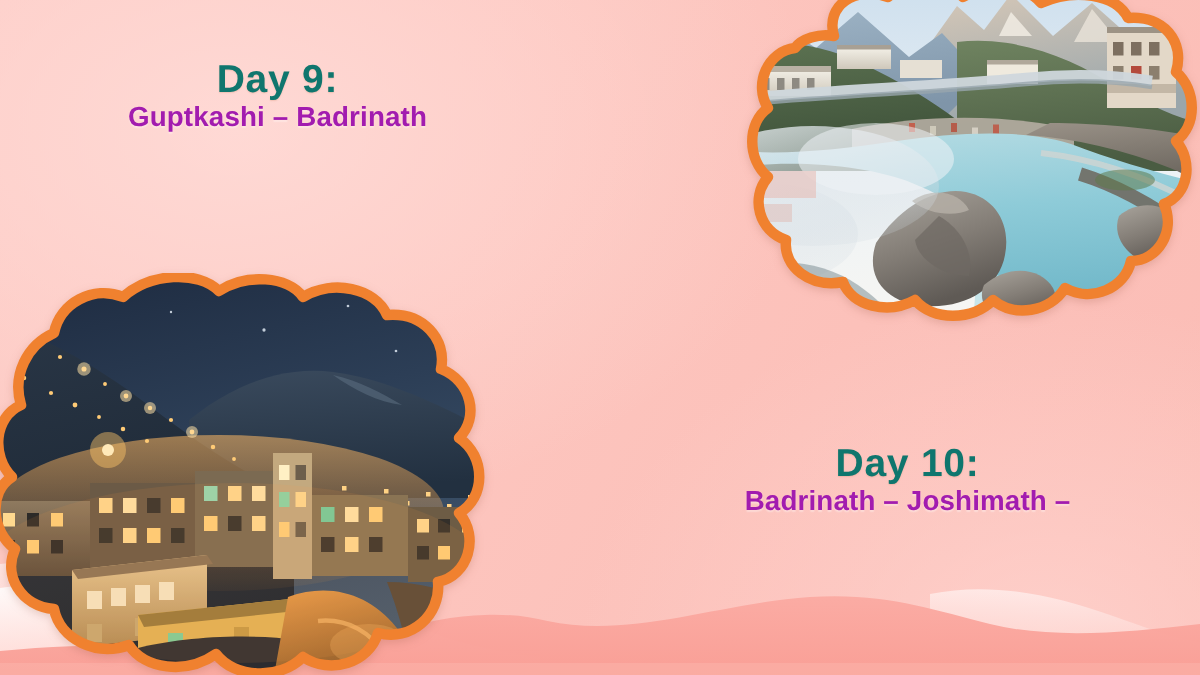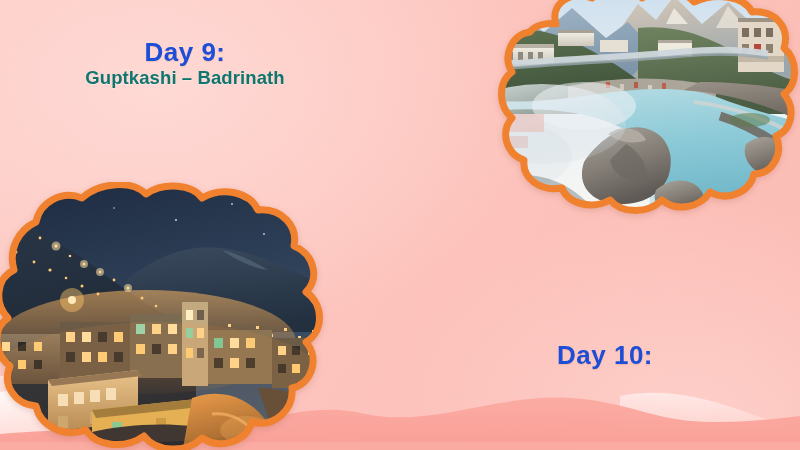--- a/index.html
+++ b/index.html
@@ -43,46 +43,45 @@
   .bg-hills {
     position: absolute;
     left: 0;
     right: 0;
     bottom: 0;
     height: 120px;
   }
   
   .caption { position: absolute; text-align: center; }
   .day-heading {
-    color: #1d4ed8;
+    color: #0f766e;
     font-size: 26px;
     font-weight: bold;
     letter-spacing: 0.5px;
     line-height: 1.12;
     text-shadow: 0 1px 1px rgba(180,90,40,0.18);
   }
   .day-detail {
-    color: #0f766e;
+    color: #a21caf;
     font-size: 18.5px;
     font-weight: bold;
     line-height: 1.22;
     letter-spacing: 0.1px;
     text-shadow: 0 1px 1px rgba(255,255,255,0.35);
     white-space: nowrap;
   }
   #caption-day9 {
     left: 40px;
     top: 38px;
     width: 290px;
   }
   #caption-day10 {
     left: 425px;
     top: 294px;
     width: 360px;
-    margin-top: 47px;
   }
   
   .photo-blob {
     position: absolute;
     filter: drop-shadow(0 2px 3px rgba(160,90,70,0.25));
   }
   .photo-blob svg { display: block; }
   
   .sky-day { fill: url(#skyDayGrad); }
   .sky-night { fill: url(#skyNightGrad); }
@@ -506,15 +505,16 @@
     </svg>
   </div>
 
   <div class="caption" id="caption-day9">
     <div class="day-heading">Day 9:</div>
     <div class="day-detail">Guptkashi – Badrinath</div>
   </div>
 
   <div class="caption" id="caption-day10">
     <div class="day-heading">Day 10:</div>
+    <div class="day-detail">Badrinath – Joshimath –</div>
   </div>
 
 </div>
 
 </body></html>

